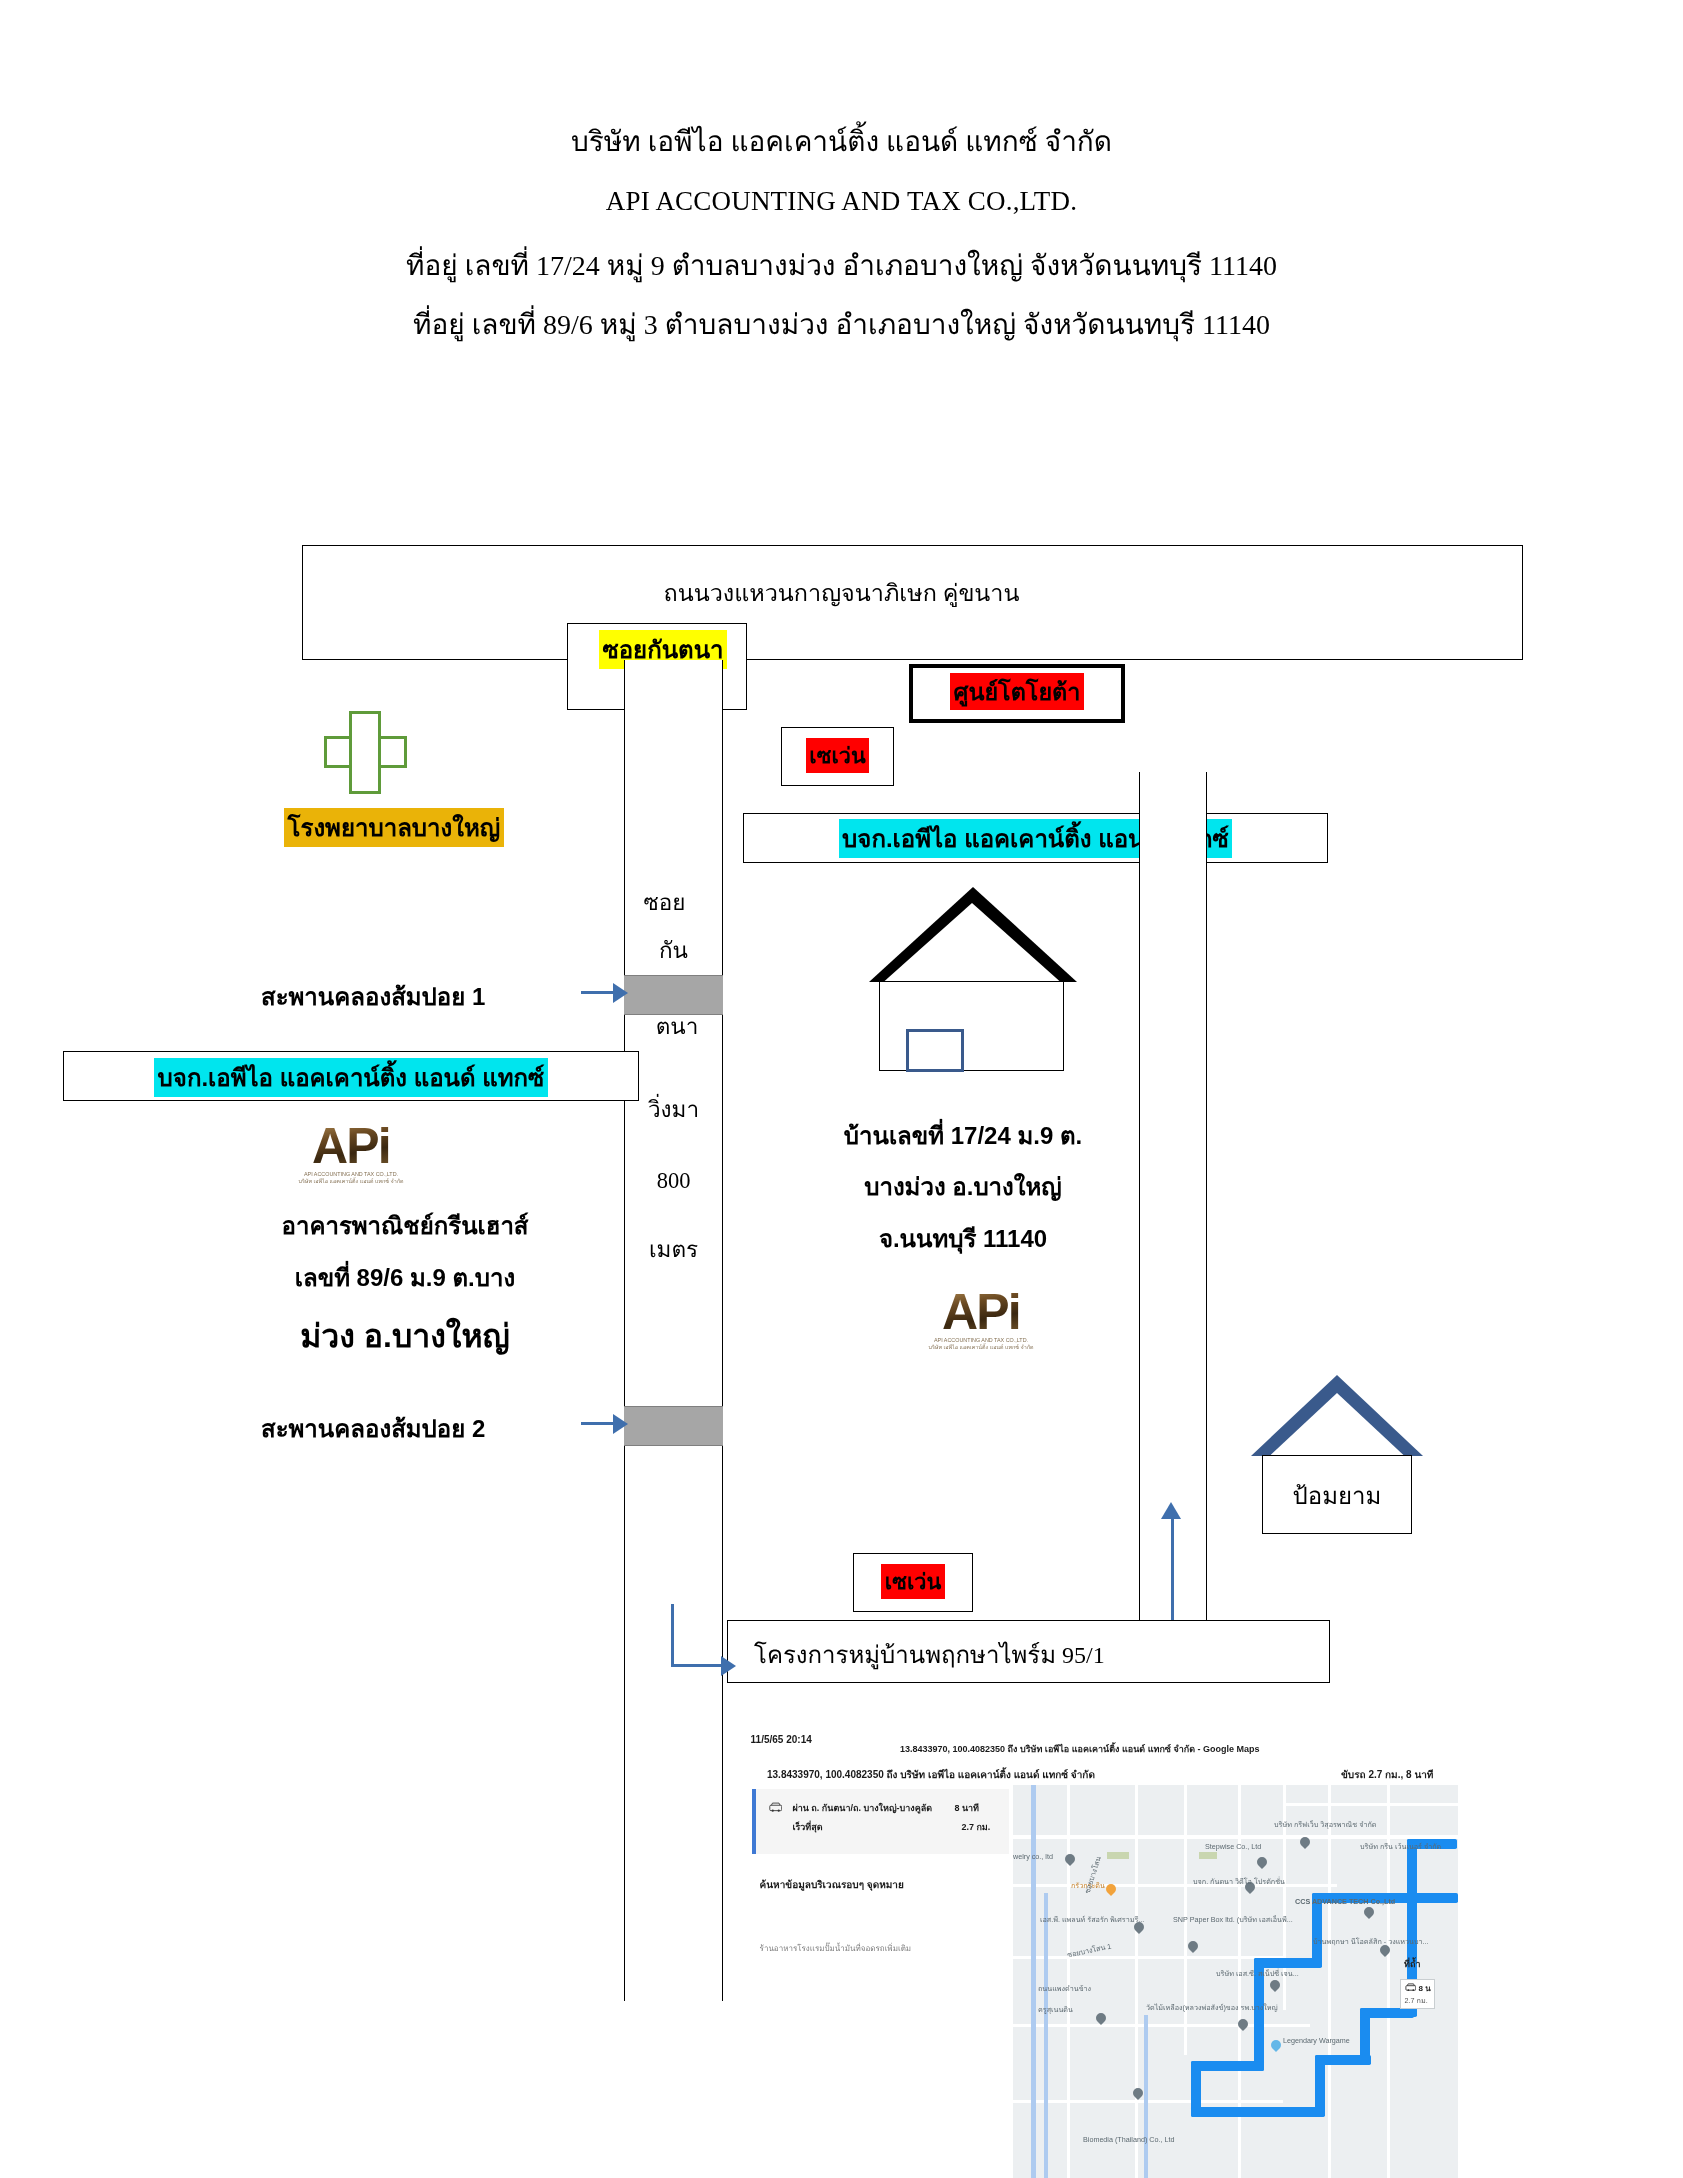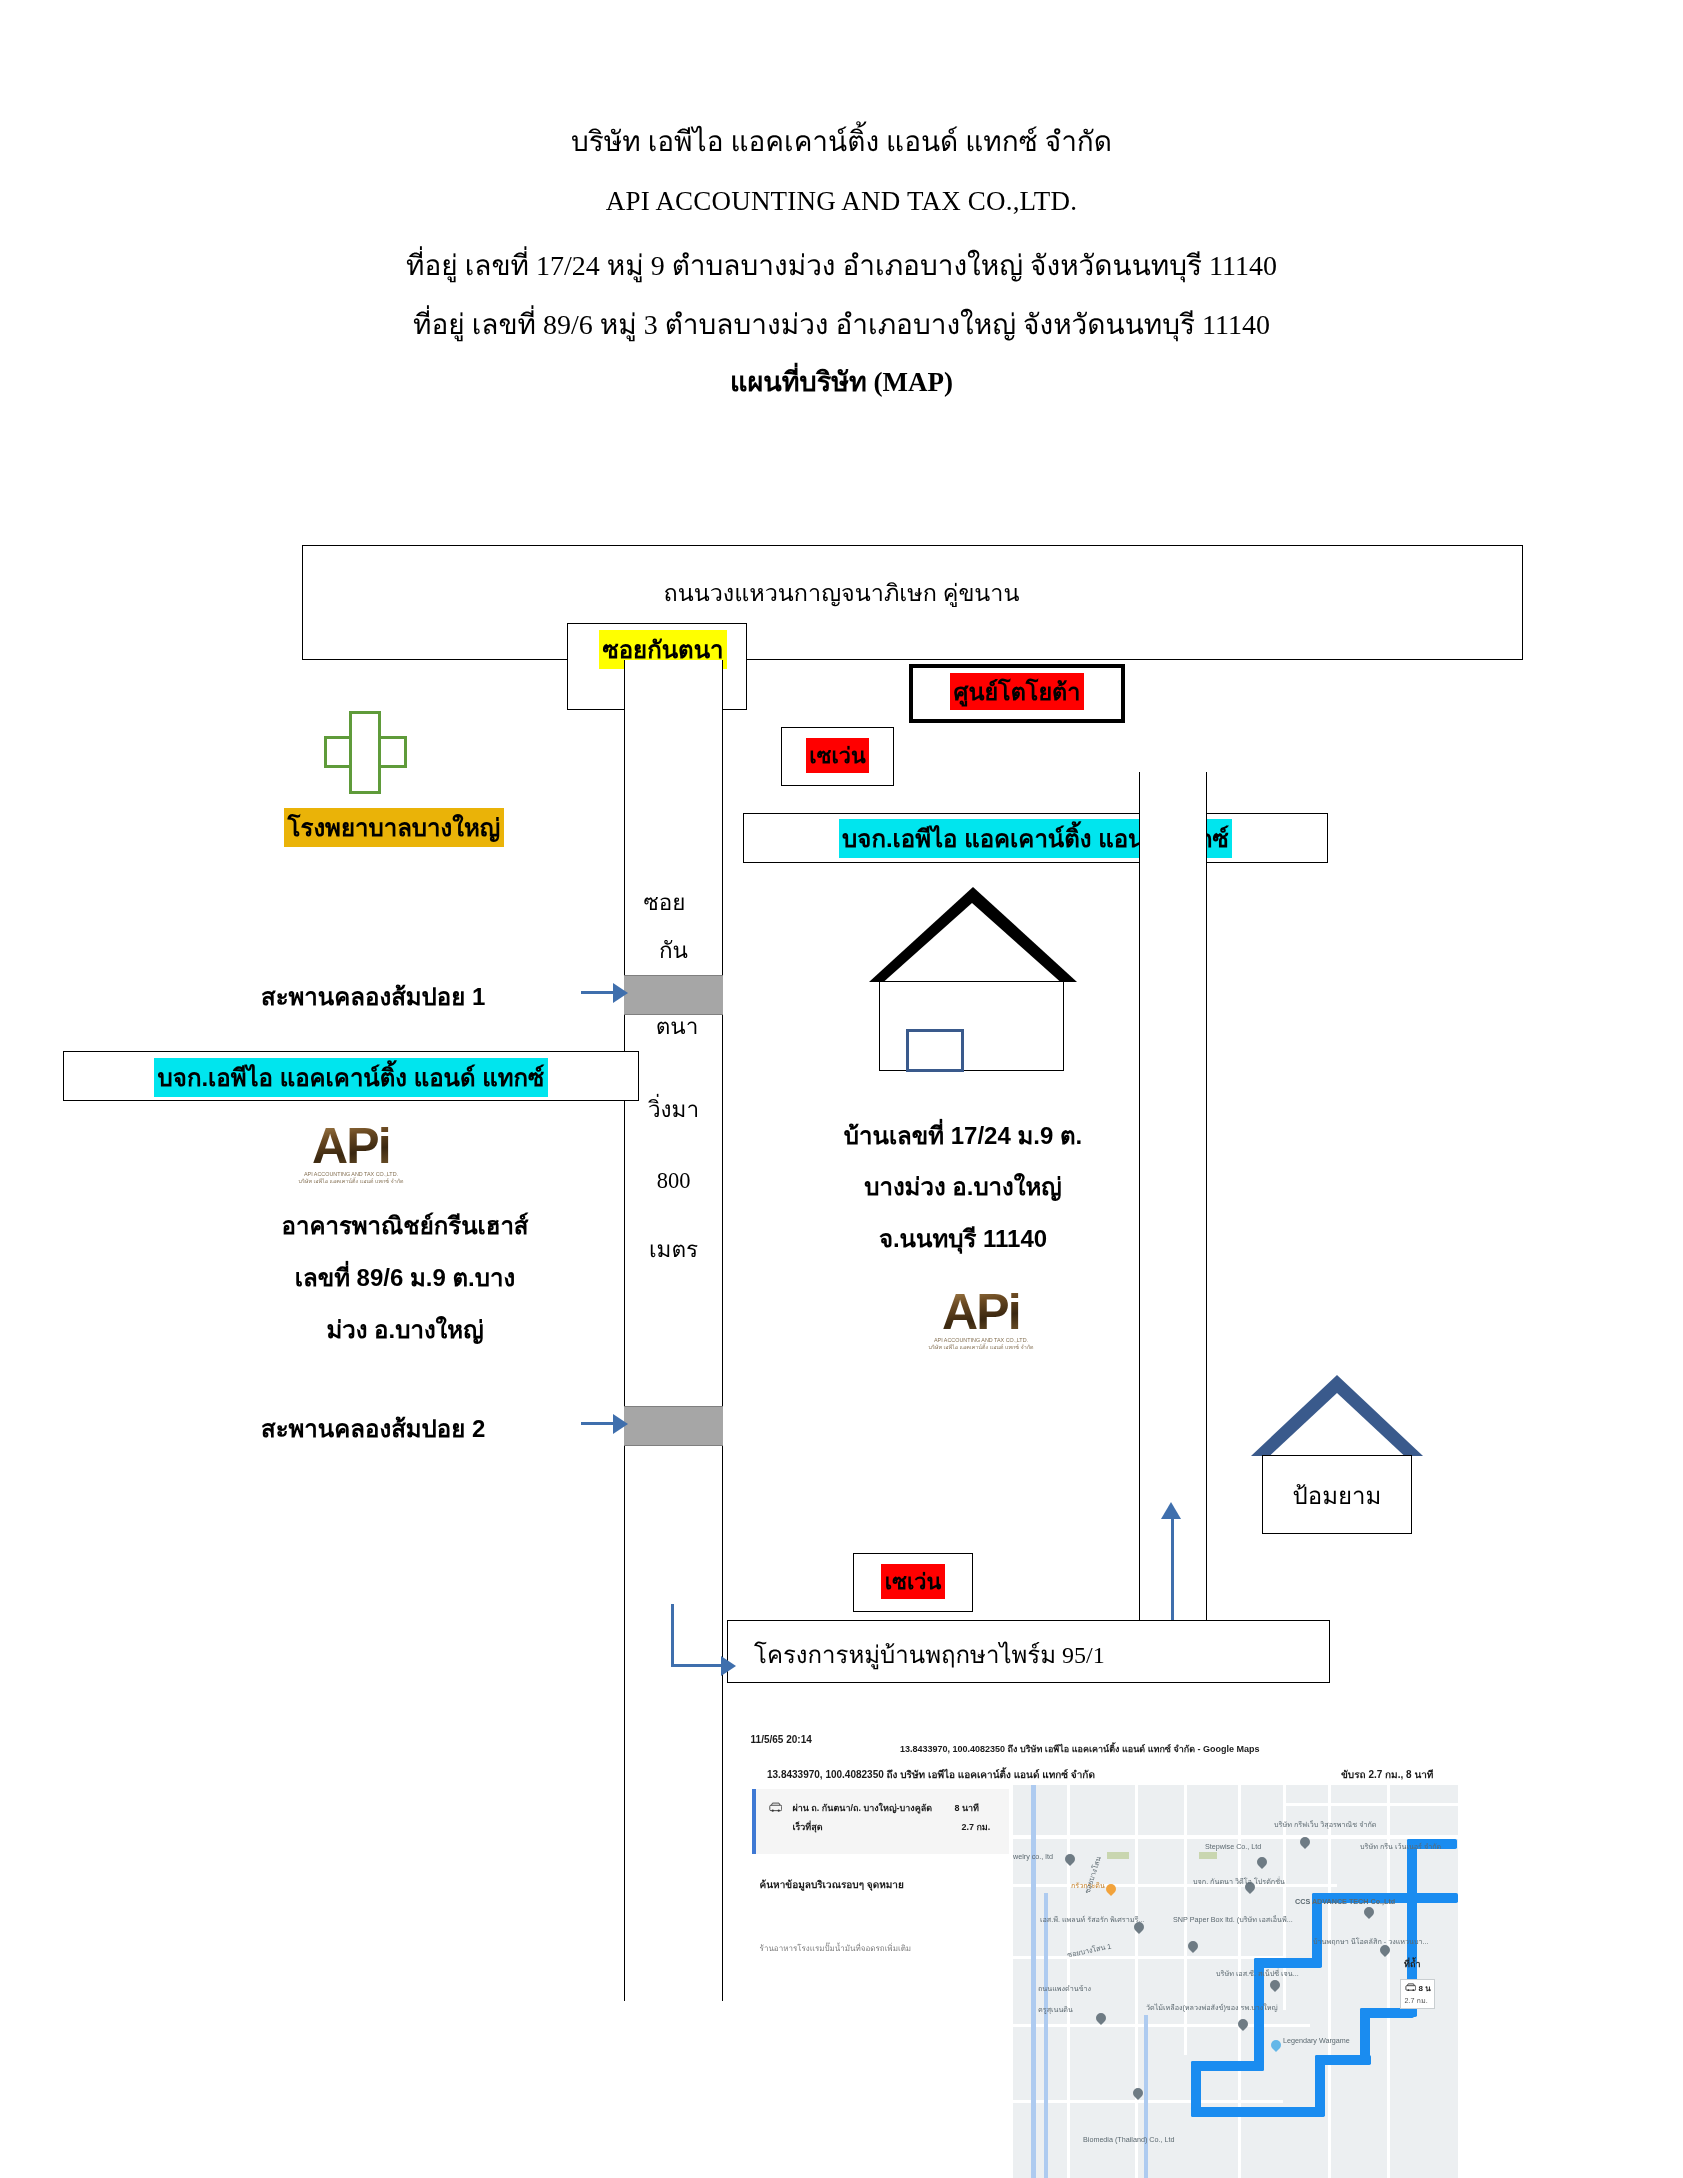--- a/index.html
+++ b/index.html
@@ -256,21 +256,20 @@
 </style>
 </head>
 <body>
 
 <div id="page">
 
   <div class="hdr hdr-th-1">บริษัท เอพีไอ แอคเคาน์ติ้ง แอนด์ แทกซ์ จำกัด</div>
   <div class="hdr hdr-en">API ACCOUNTING AND TAX CO.,LTD.</div>
   <div class="hdr hdr-th-2">ที่อยู่ เลขที่ 17/24 หมู่ 9 ตำบลบางม่วง อำเภอบางใหญ่ จังหวัดนนทบุรี 11140</div>
   <div class="hdr hdr-th-3">ที่อยู่ เลขที่ 89/6 หมู่ 3 ตำบลบางม่วง อำเภอบางใหญ่ จังหวัดนนทบุรี 11140</div>
-  <div class="hdr hdr-th-4">แผนที่บริษัท (MAP)</div>
 
   <div class="box" style="left:302px; top:545px; width:1221px; height:115px;"></div>
   <div class="lbl lbl-serif" style="left:0; top:574px; width:1683px; text-align:center; font-size:23.4px;">ถนนวงแหวนกาญจนาภิเษก คู่ขนาน</div>
 
   <div class="box" style="left:567px; top:623px; width:180px; height:87px;"></div>
   <div class="lbl" style="left:567px; top:630px; width:192px; text-align:center; font-size:24px;">
     <span class="hl hl-yellow">ซอยกันตนา</span>
   </div>
 
   <div class="arrow-line-v" style="left:678px; top:675px; height:108px;"></div>
@@ -340,21 +339,21 @@
   </div>
 
   <div class="api-logo" style="left:279px; top:1121px; width:144px;">
     <div class="api-mark" style="font-size:50px;">APi</div>
     <div class="api-sub" style="font-size:5.4px;">API ACCOUNTING AND TAX CO.,LTD.</div>
     <div class="api-sub" style="font-size:5.4px;">บริษัท เอพีไอ แอคเคาน์ติ้ง แอนด์ แทกซ์ จำกัด</div>
   </div>
 
   <div class="lbl" style="left:225px; top:1206px; width:360px; text-align:center; font-size:24px; font-weight:bold;">อาคารพาณิชย์กรีนเฮาส์</div>
   <div class="lbl" style="left:225px; top:1258px; width:360px; text-align:center; font-size:24px; font-weight:bold;">เลขที่ 89/6 ม.9 ต.บาง</div>
-  <div class="lbl" style="left:225px; top:1310px; width:360px; text-align:center; font-size:24px; font-weight:bold;">ม่วง อ.บางใหญ่</div>
+  <div class="lbl" style="left:225px; top:1310px; width:360px; text-align:center; font-size:32px; font-weight:bold;">ม่วง อ.บางใหญ่</div>
 
   <div class="road-v" style="left:1139px; top:772px; width:68px; height:851px;"></div>
 
   <div class="arrow-line-v" style="left:1171px; top:1518px; height:104px;"></div>
   <div class="arrow-head ah-up" style="left:1161px; top:1502px;"></div>
 
   <div class="house-roof" style="left:1251px; top:1375px; border-left:86px solid transparent; border-right:86px solid transparent; border-bottom:81px solid #3a5a8c;"></div>
   <div class="house-roof" style="left:1262px; top:1393px; border-left:75px solid transparent; border-right:75px solid transparent; border-bottom:70px solid #fff;"></div>
   <div class="house-body" style="left:1262px; top:1455px; width:150px; height:79px;"></div>
   <div class="lbl lbl-serif" style="left:1262px; top:1476px; width:150px; text-align:center; font-size:24px;">ป้อมยาม</div>

